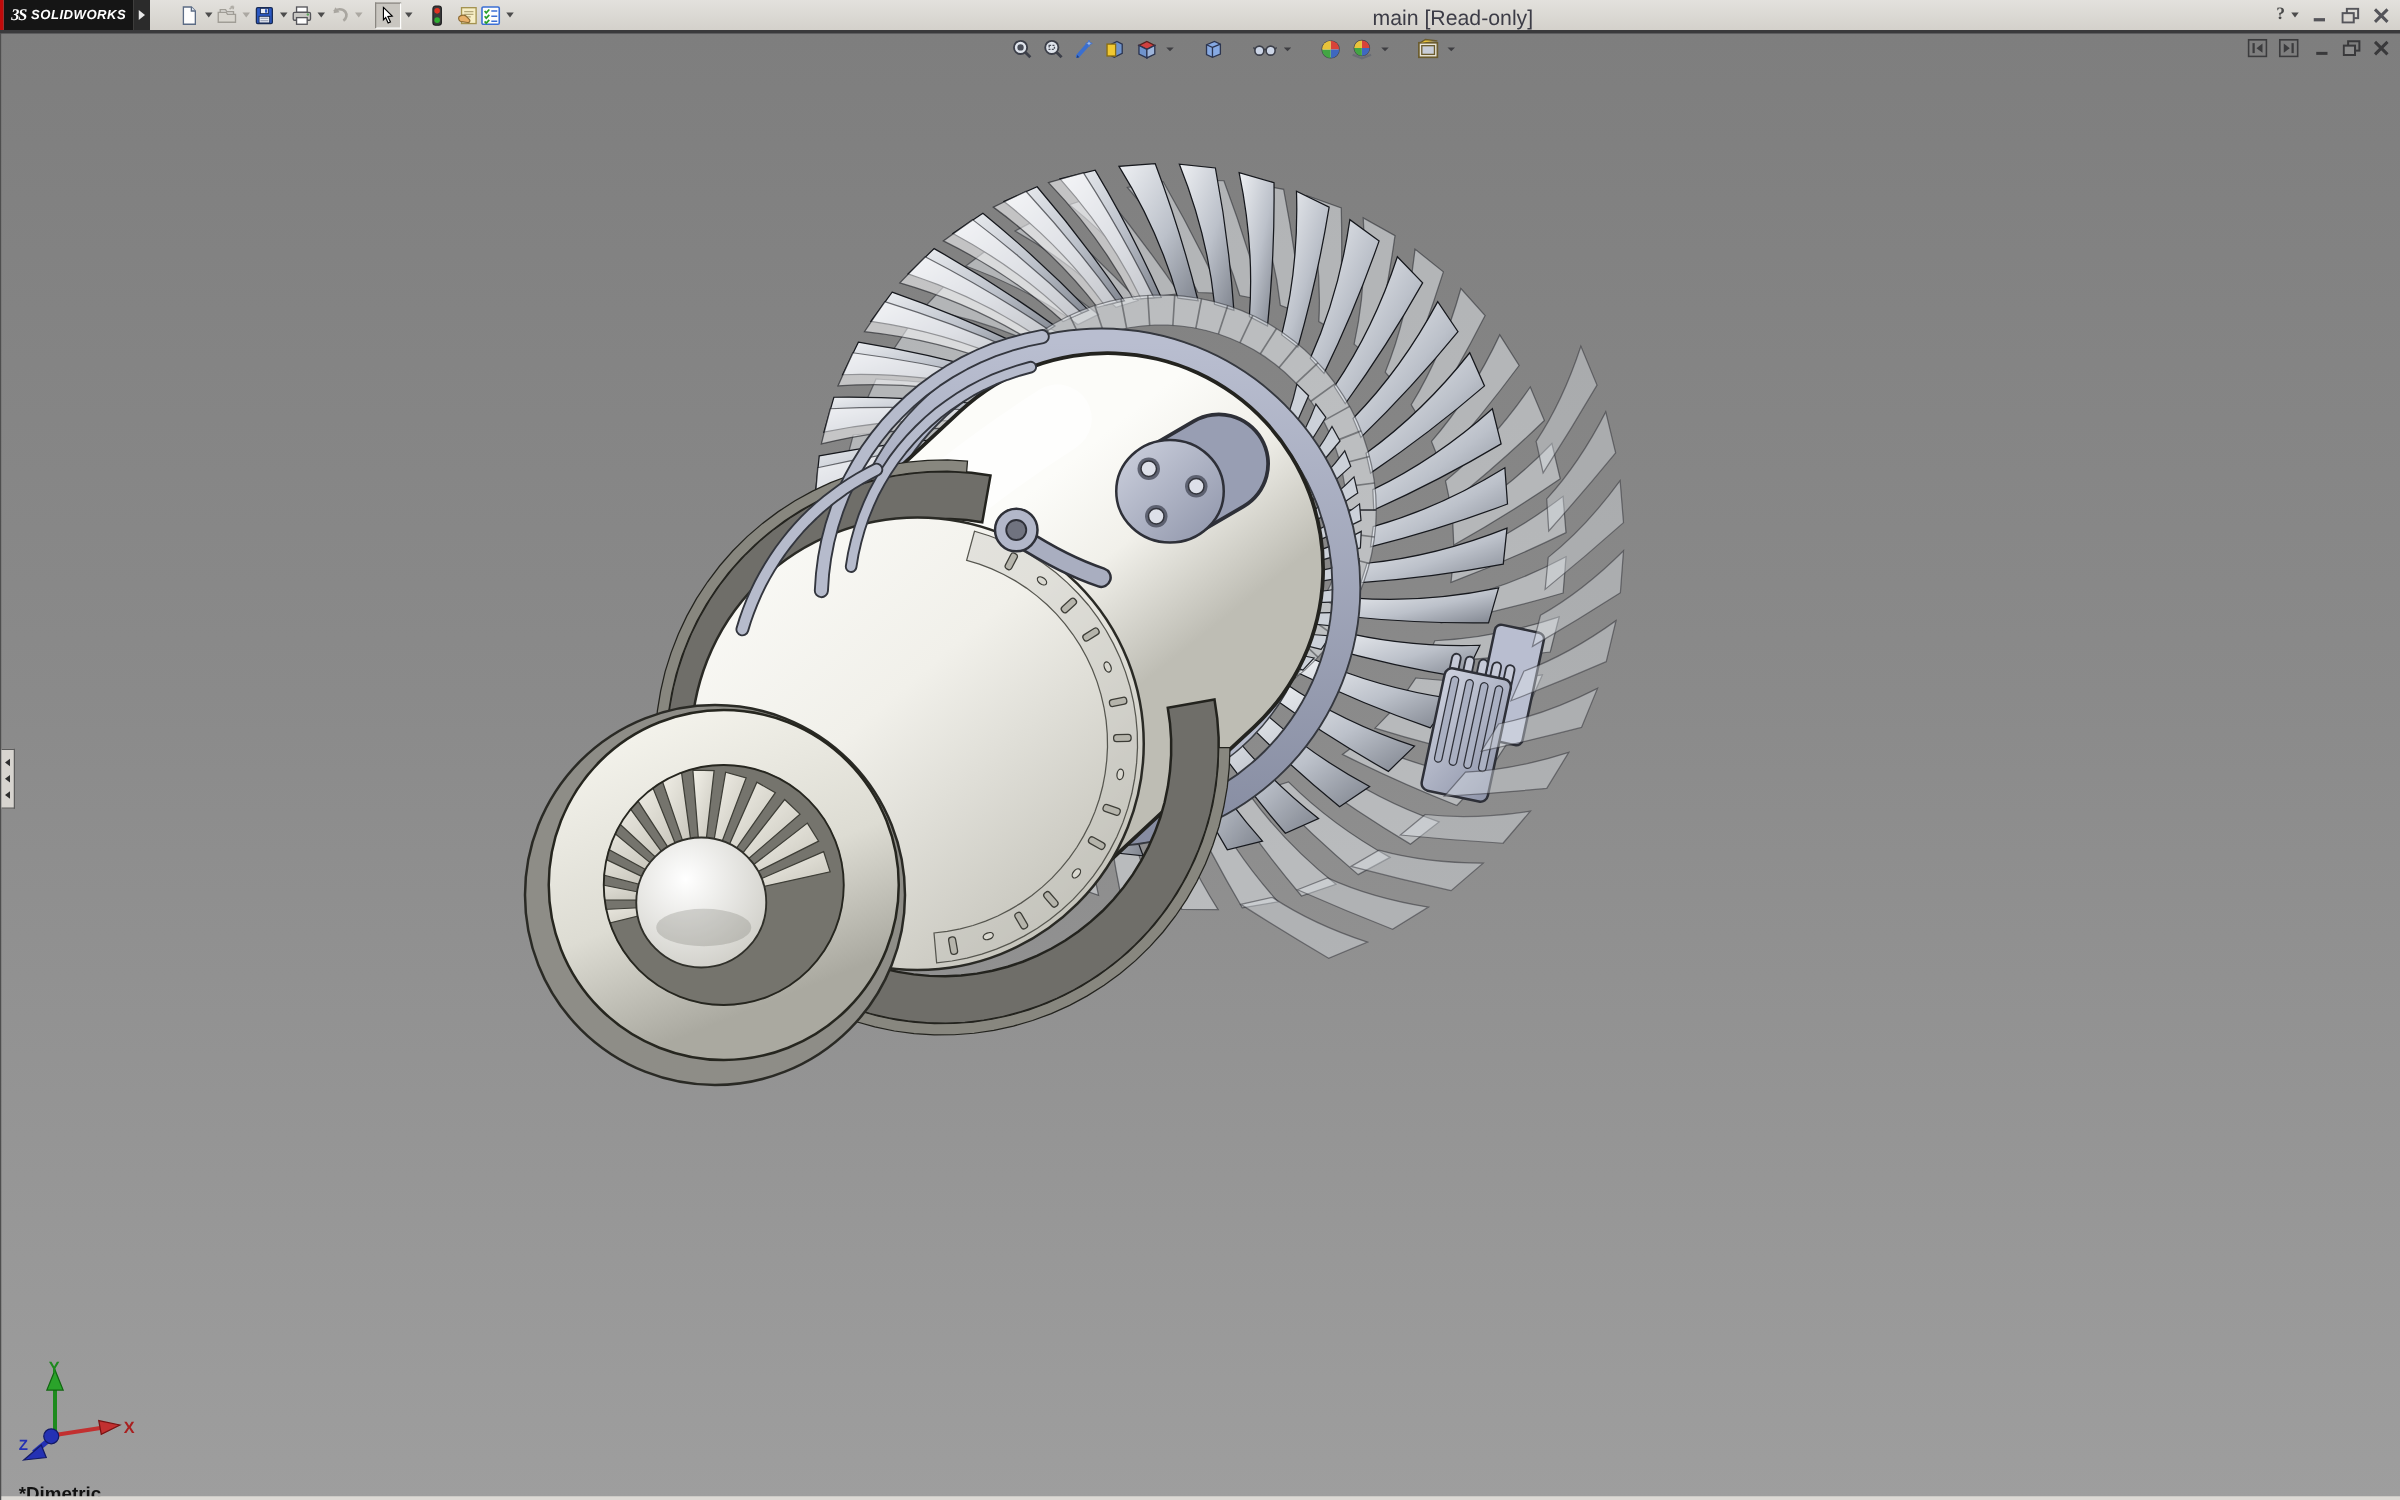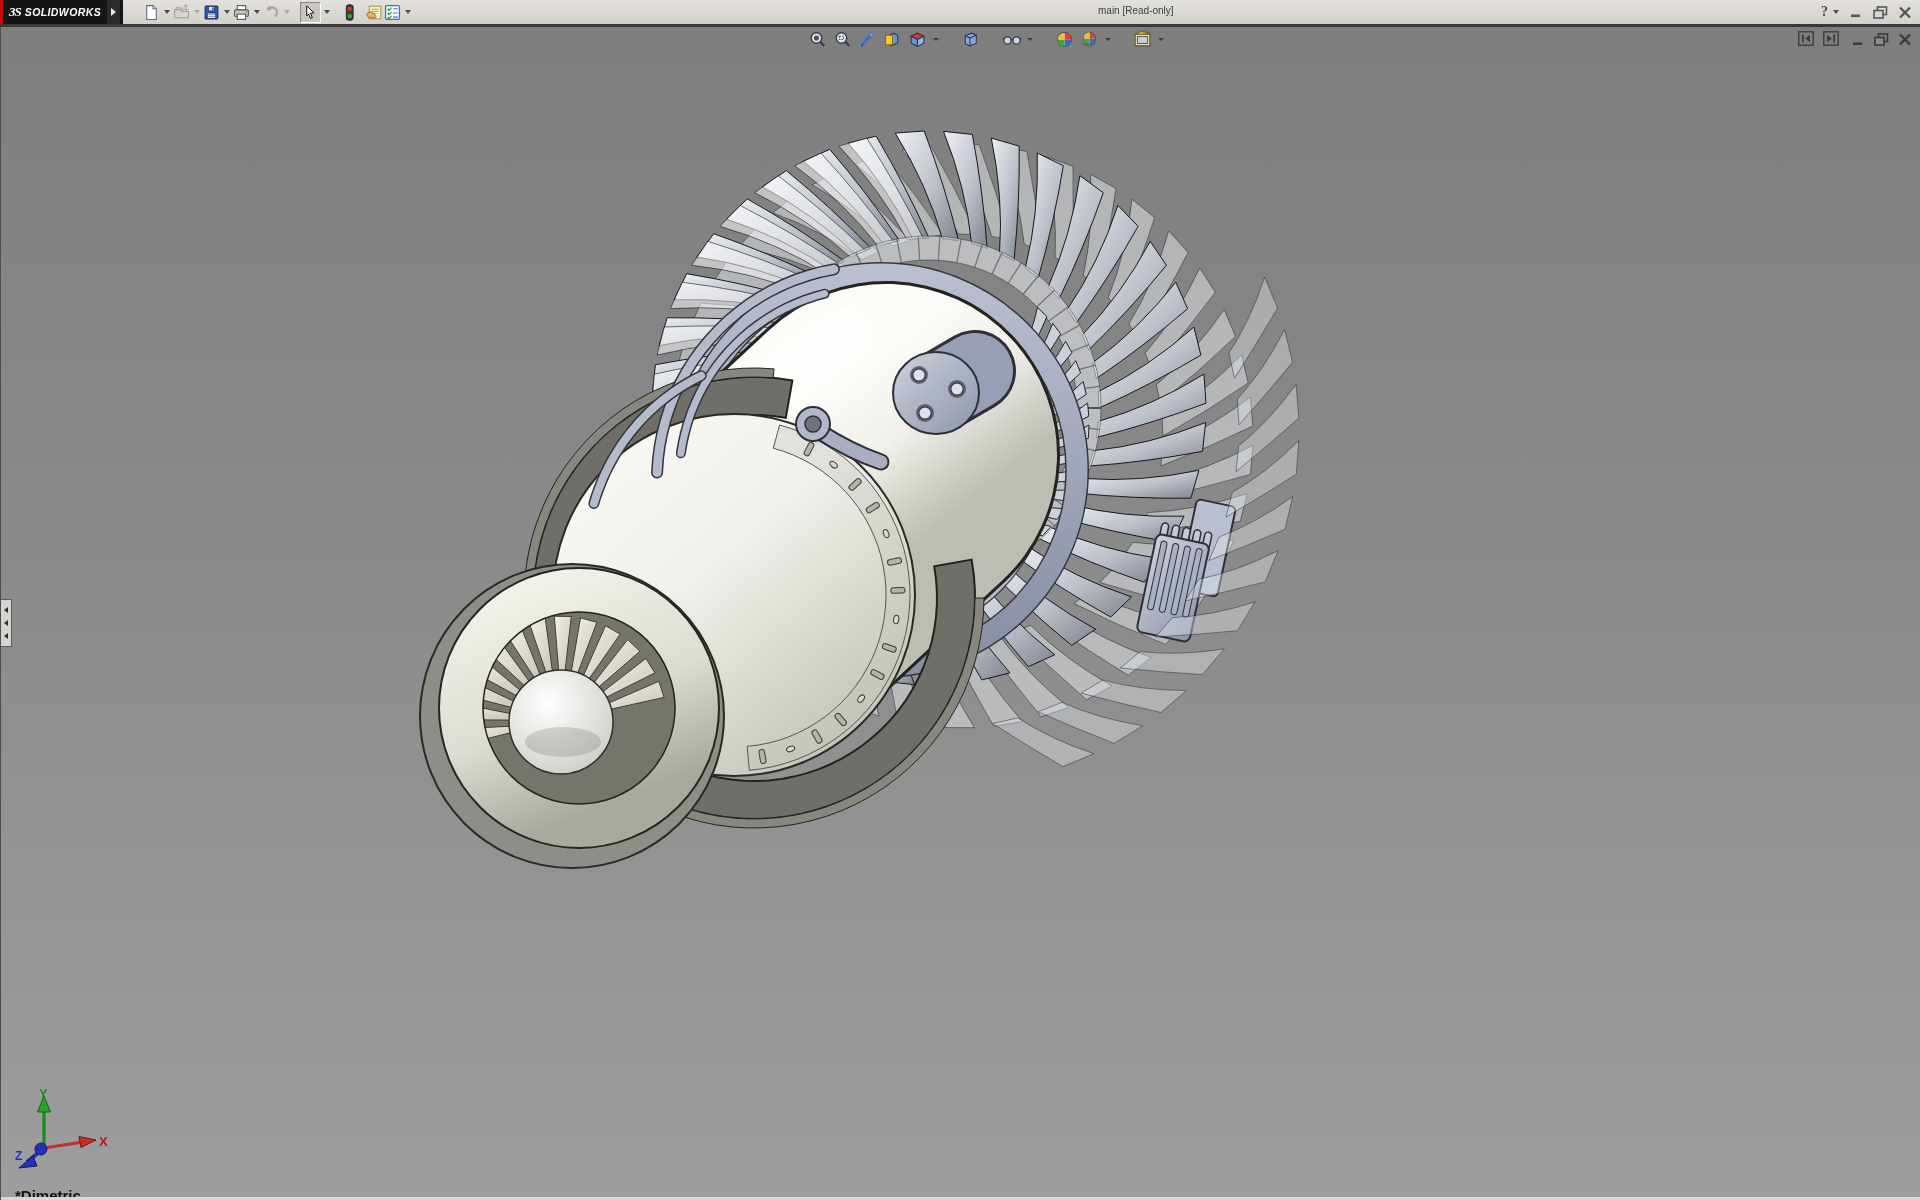--- a/index.html
+++ b/index.html
@@ -1,35 +1,35 @@
 <!DOCTYPE html>
 <html><head>
 <meta charset="utf-8">
 <style>
   html,body{margin:0;padding:0;width:1920px;height:1200px;overflow:hidden;
     font-family:"Liberation Sans",sans-serif;background:#9a9a9a;}
   
   .titlebar{position:absolute;top:0;left:0;right:0;height:24px;
     background:linear-gradient(#e3e1dd,#d4d1cb);border-bottom:3px solid #3a3a3c;}
   .accent{position:absolute;left:0;top:0;width:3px;height:24px;background:#c00a0a;}
-  .logo{position:absolute;left:3px;top:0;width:120px;height:24px;background:#151515;
+  .logo{position:absolute;left:3px;top:0;width:104px;height:24px;background:#151515;
     color:#fff;display:flex;align-items:center;gap:4px;padding-left:6px;box-sizing:border-box;}
   .logo .mark{font:italic 700 13px "Liberation Serif",serif;letter-spacing:-1px;}
   .logo .brand{font:italic 700 10.5px "Liberation Sans",sans-serif;letter-spacing:.4px;text-align:center;}
   .menuarrow{position:absolute;left:107px;top:0;width:13px;height:24px;background:#2b2b2b;
     display:flex;align-items:center;justify-content:center;}
   .menuarrow i{width:0;height:0;border-left:5px solid #e8e8e8;border-top:4px solid transparent;border-bottom:4px solid transparent;}
   .tb{position:absolute;left:142px;top:2px;height:20px;display:flex;align-items:center;}
   .tbi{width:19px;height:19px;display:flex;align-items:center;justify-content:center;}
   .tbi.pressed{background:#c9c6c0;border:1px solid;border-color:#8a8781 #fdfdfc #fdfdfc #8a8781;}
   .caret{width:11px;height:19px;display:flex;align-items:center;justify-content:center;}
   .caret i{width:0;height:0;border-top:4px solid #4c4c4c;border-left:3.5px solid transparent;border-right:3.5px solid transparent;}
   .caret.dis i{border-top-color:#abA8a2;}
   .tgap{width:8px;}
-  .title{position:absolute;left:1098px;top:4.5px;font-size:10px;color:#3c3c46;}
+  .title{position:absolute;left:1098px;top:4.5px;font-size:17px;color:#3c3c46;}
   .winctl{position:absolute;right:7px;top:2px;display:flex;align-items:center;gap:7px;height:20px;}
   .help{font:700 14px "Liberation Serif",serif;color:#4a4a4a;}
   .wbtn{width:17px;height:16px;display:flex;align-items:center;justify-content:center;}
   
   .viewport{position:absolute;top:27px;left:0;right:0;bottom:0;overflow:hidden;
     border-left:1px solid #4e4e4e;box-sizing:border-box;
     background:linear-gradient(180deg,#7e7e7e 0%,#8a8a8a 45%,#9e9e9e 100%);}
   .engine{position:absolute;left:0;top:0;width:1920px;height:1173px;}
   .hud{position:absolute;left:806px;top:2px;display:flex;align-items:center;gap:4px;}
   .hudi{width:21px;height:20px;display:flex;align-items:center;justify-content:center;}

